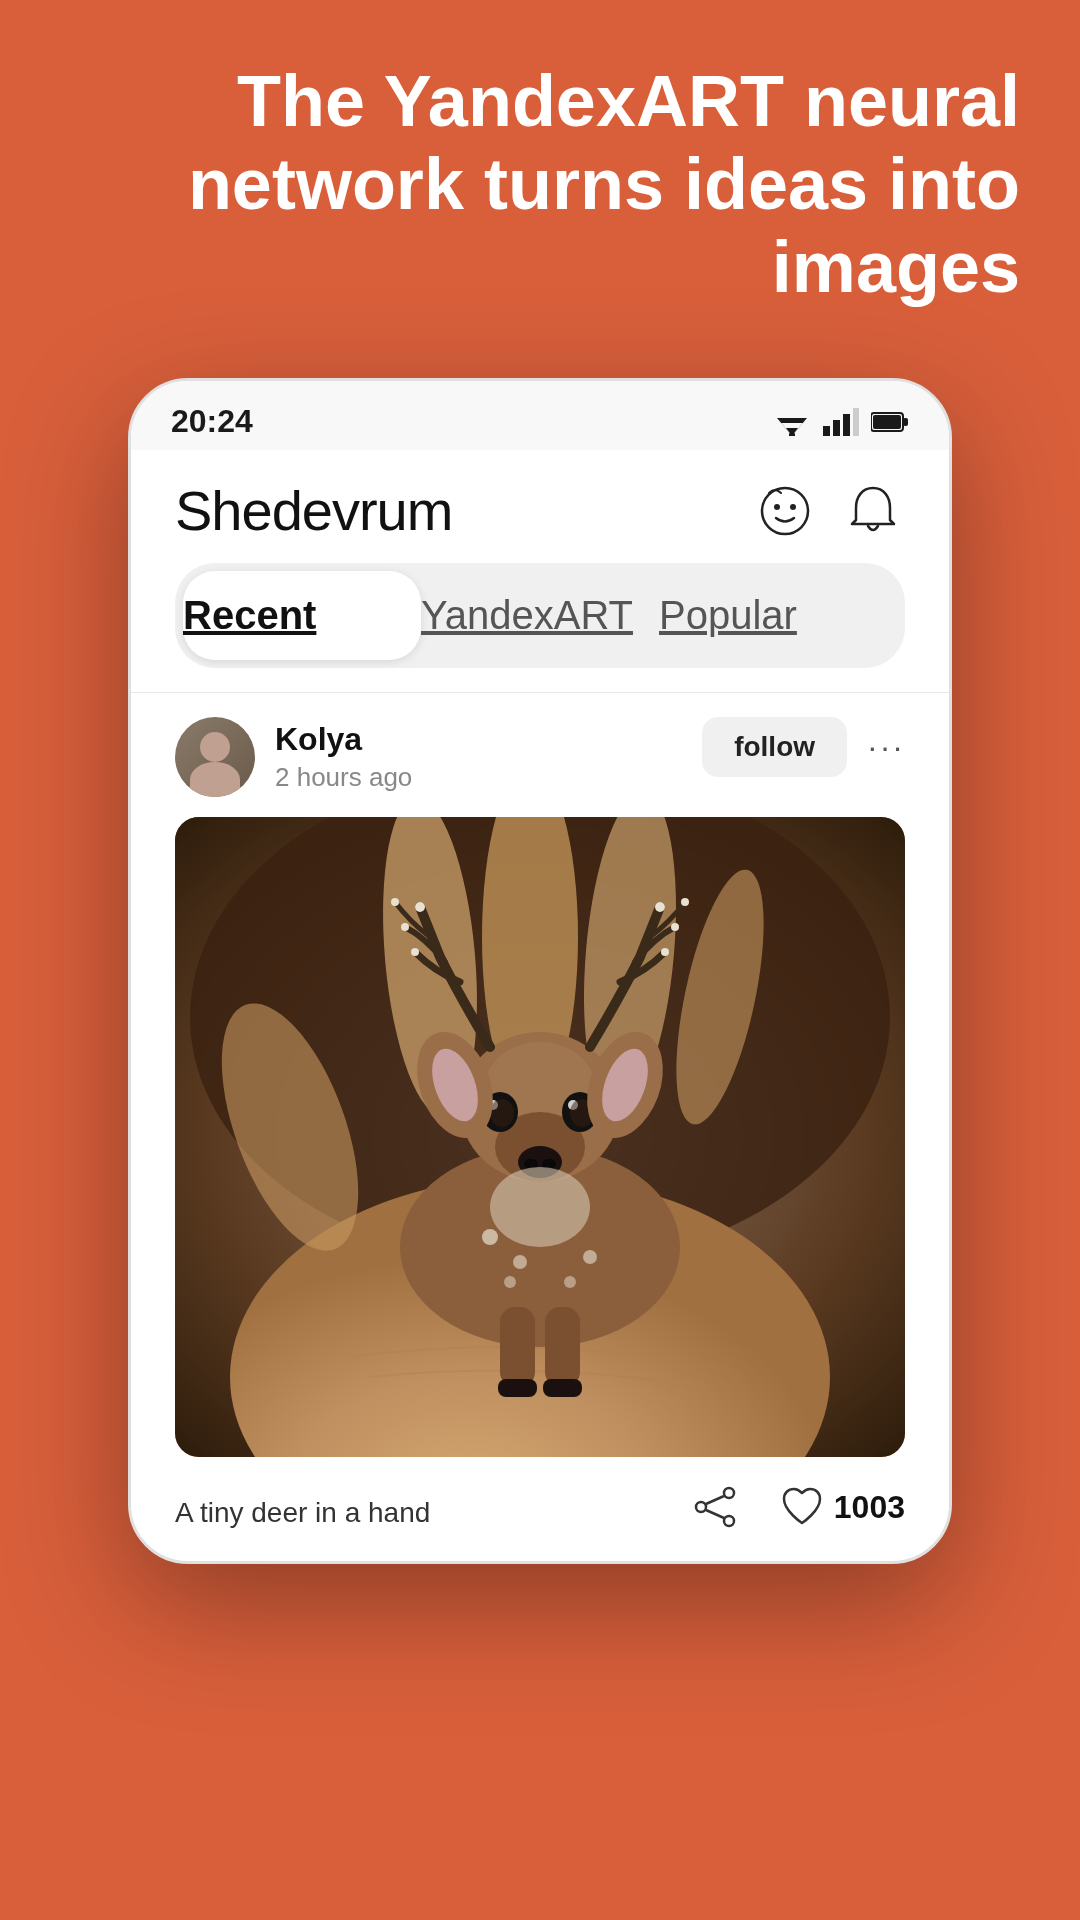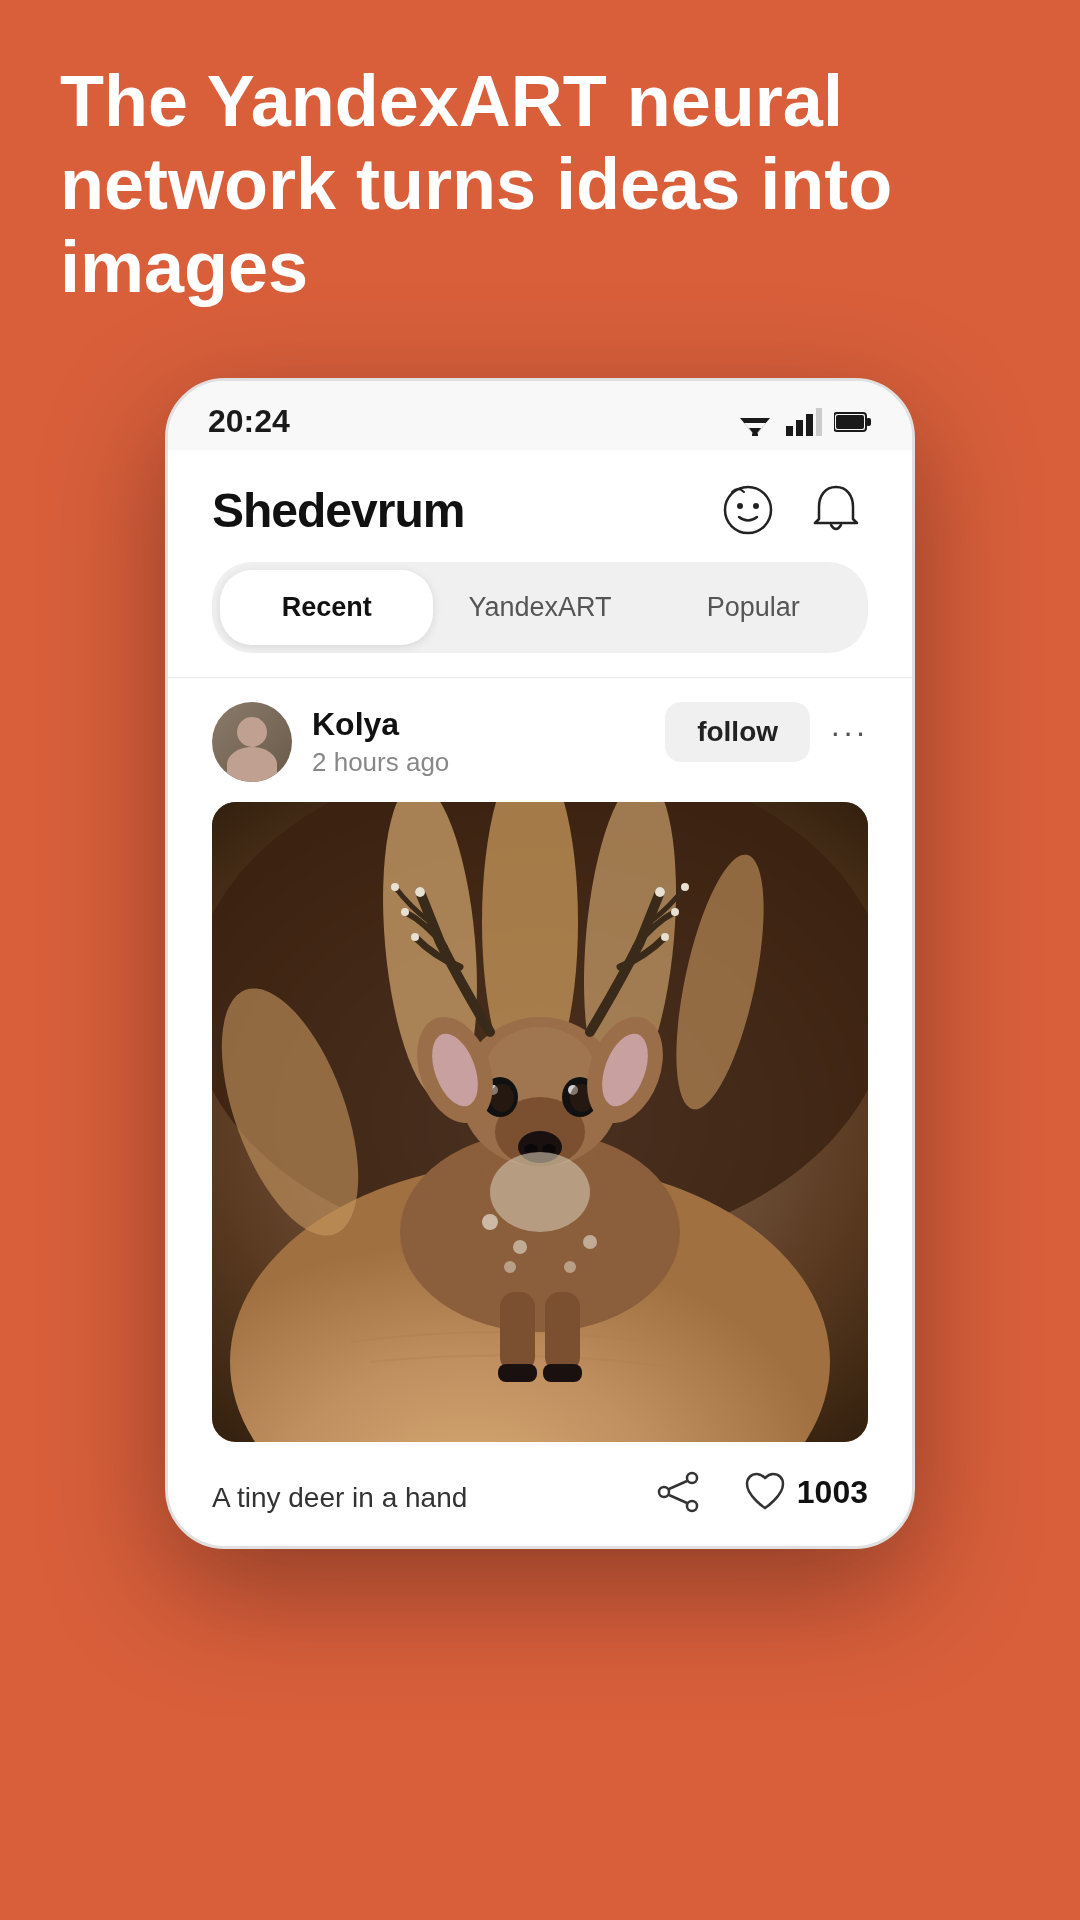--- a/index.html
+++ b/index.html
@@ -13,28 +13,28 @@
       display: flex;
       flex-direction: column;
       align-items: center;
       padding: 60px 40px 80px;
     }
 
     .hero-title {
       color: #ffffff;
       font-size: 72px;
       font-weight: 800;
-      text-align: left;
+      text-align: right;
       line-height: 1.15;
       margin-bottom: 70px;
       padding: 0 20px;
     }
 
     .phone-wrapper {
-      width: 750px;
+      width: 824px;
       background: #ffffff;
       border-radius: 60px;
       overflow: hidden;
       box-shadow: 0 40px 120px rgba(0,0,0,0.35);
       border: 3px solid #e0e0e0;
     }
 
     
     .status-bar {
       background: #f8f8f8;
@@ -63,22 +63,22 @@
     
     .app-header {
       background: #ffffff;
       padding: 28px 44px 20px;
       display: flex;
       justify-content: space-between;
       align-items: center;
     }
 
     .app-title {
-      font-size: 48px;
-      font-weight: 700;
+      font-size: 56px;
+      font-weight: 400;
       color: #111111;
       letter-spacing: -1px;
     }
 
     .header-icons {
       display: flex;
       gap: 24px;
       align-items: center;
     }
 
@@ -97,26 +97,27 @@
       border-radius: 40px;
       margin: 0 44px 24px;
       padding: 8px;
       display: flex;
       gap: 0;
     }
 
     .tab {
       flex: 1;
       padding: 22px 0;
-      text-align: center;
-      font-size: 27px;
+      text-align: left;
+      font-size: 40px;
       font-weight: 500;
       color: #555555;
       border-radius: 32px;
       cursor: pointer;
+      text-decoration: underline;
     }
 
     .tab.active {
       background: #ffffff;
       color: #111111;
       font-weight: 600;
       box-shadow: 0 2px 10px rgba(0,0,0,0.1);
     }
 
     

